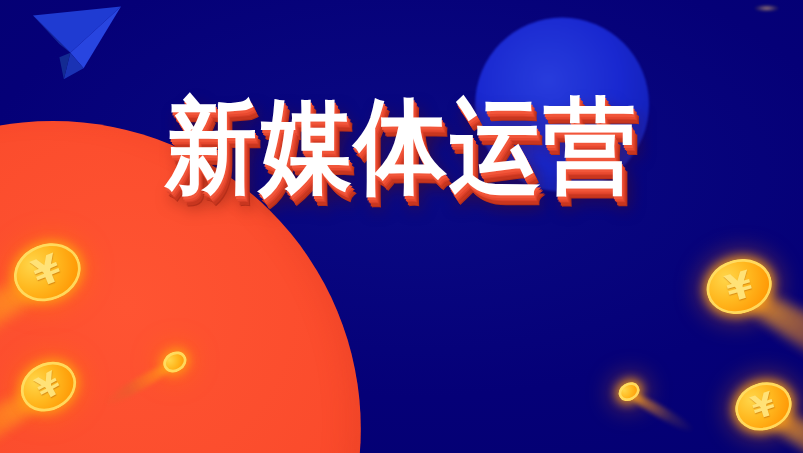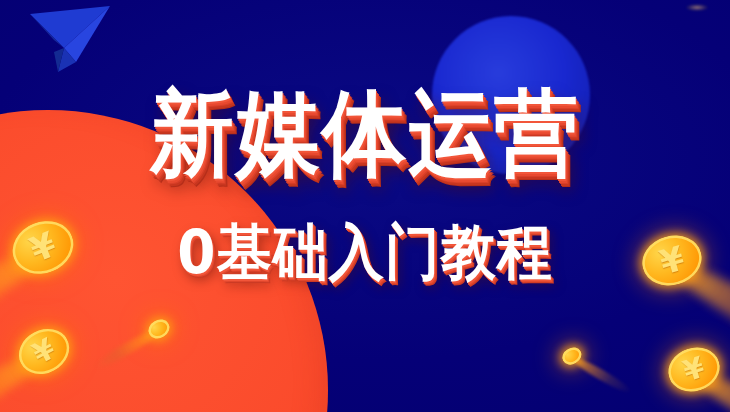--- a/index.html
+++ b/index.html
@@ -178,23 +178,20 @@
     <polygon points="6,10 40,44 30,36" fill="#16299e"></polygon>
     <polygon points="40,44 86,2 52,58" fill="#2845e0"></polygon>
     <polygon points="40,44 52,58 34,68" fill="#1a32b4"></polygon>
     <polygon points="40,44 34,68 30,48" fill="#132a92"></polygon>
   </svg>
 
   <div class="headline-wrap">
     <span class="headline">新媒体运营</span>
   </div>
 
-  <div class="subline-wrap">
-    <span class="subline">0基础入门教程</span>
-  </div>
 
   <div id="coin-layer">
       <div class="trail" style="width: 210.8px; height: 32.24px; left: -167.8px; top: 236.88px; transform-origin: right center; transform: rotate(-30deg); filter: blur(5.58px); opacity: 0.88; background: linear-gradient(270deg, rgba(255, 170, 40, 0.95) 0%, rgba(255, 150, 25, 0.6) 34%, rgba(190, 120, 40, 0.28) 64%, rgba(3, 0, 114, 0) 100%);"></div>
       <div class="coin" style="left: 12px; top: 222px; width: 62px; height: 50.84px; transform: rotate(-22deg);">
         <div class="disc">
           <span class="yen" style="font-size: 34.72px;">¥</span>
         </div>
       </div>
       <div class="trail" style="width: 176.8px; height: 27.04px; left: -132.8px; top: 342.48px; transform-origin: right center; transform: rotate(-30deg); filter: blur(4.68px); opacity: 0.88; background: linear-gradient(270deg, rgba(255, 170, 40, 0.95) 0%, rgba(255, 150, 25, 0.6) 34%, rgba(190, 120, 40, 0.28) 64%, rgba(3, 0, 114, 0) 100%);"></div>
       <div class="coin" style="left: 18px; top: 330px; width: 52px; height: 42.64px; transform: rotate(-28deg);">

